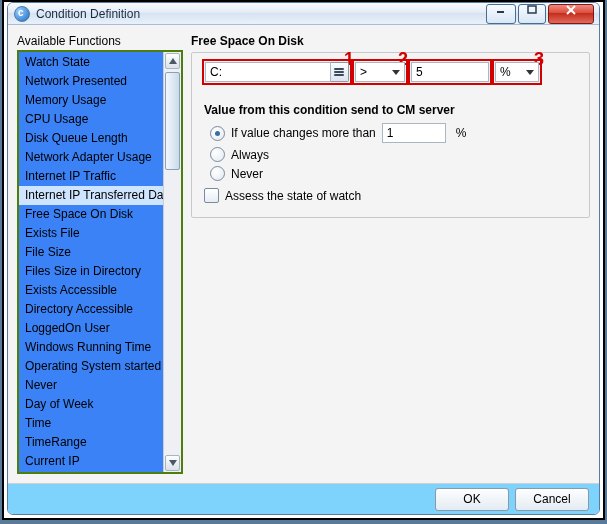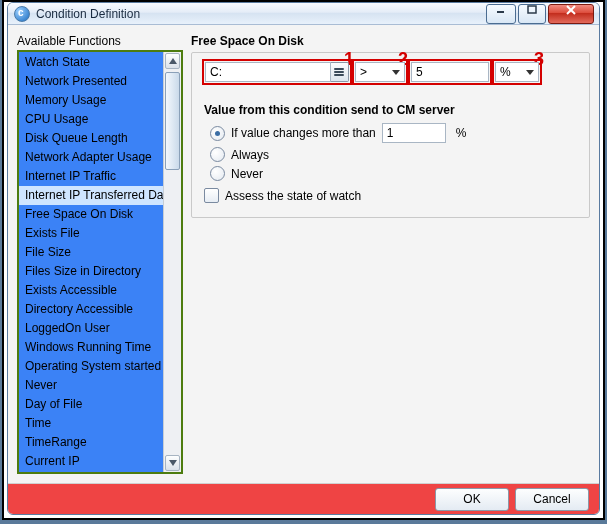--- a/index.html
+++ b/index.html
@@ -249,21 +249,21 @@
     display:flex; align-items:center; gap:6px; margin-top:7px; margin-left:2px;
   }
   .checkbox {
     width:13px; height:13px; border:1px solid #7a8aa0; background:linear-gradient(to bottom,#fff,#e7edf4);
     border-radius:2px;
   }
 
   .footer {
     height:40px;
     border-top:1px solid #d0d0d0;
-    background:#ef4444;
+    background:#7dd3fc;
     display:flex;
     justify-content:flex-end;
     align-items:center;
     padding: 0 10px;
     gap:6px;
   }
   .btn {
     min-width:74px; height:23px;
     border:1px solid #8a98a8;
     border-radius:3px;
@@ -318,21 +318,21 @@
               <div class="item">Free Space On Disk</div>
               <div class="item">Exists File</div>
               <div class="item">File Size</div>
               <div class="item">Files Size in Directory</div>
               <div class="item">Exists Accessible</div>
               <div class="item">Directory Accessible</div>
               <div class="item">LoggedOn User</div>
               <div class="item">Windows Running Time</div>
               <div class="item">Operating System started</div>
               <div class="item">Never</div>
-              <div class="item">Day of File</div>
+              <div class="item">Day of Week</div>
               <div class="item">Time</div>
               <div class="item">TimeRange</div>
               <div class="item">Current IP</div>
             </div>
           <div class="vscroll">
             <div class="arrow">
               <svg width="8" height="6">
                   <polygon points="4,0 8,6 0,6" fill="#4a5868"></polygon>
                 </svg>
             </div>

